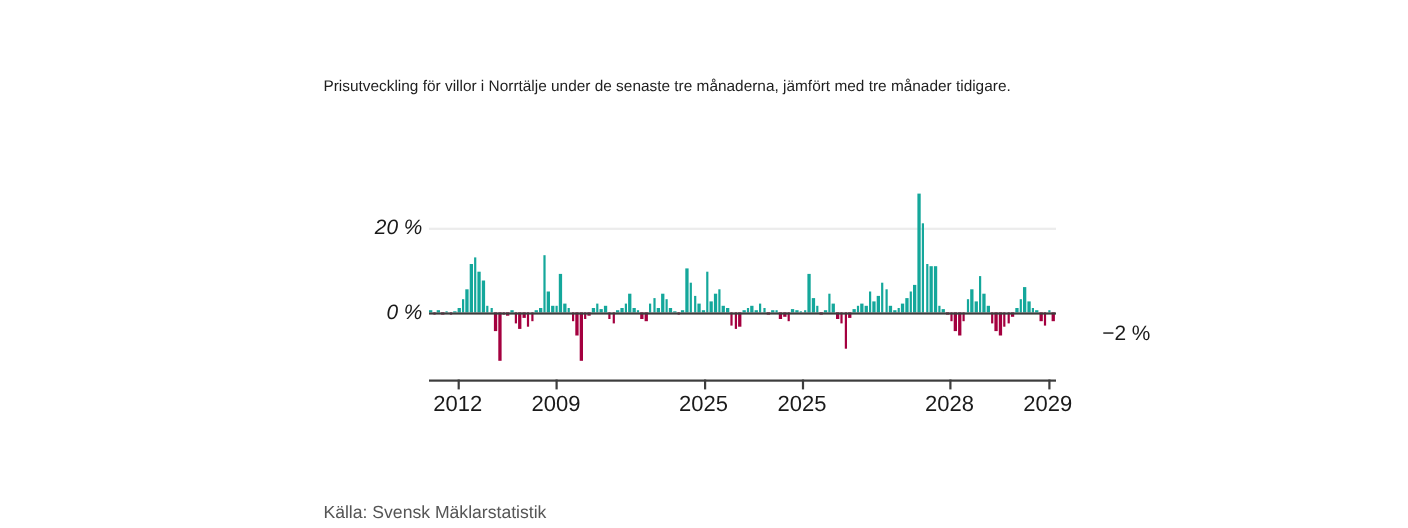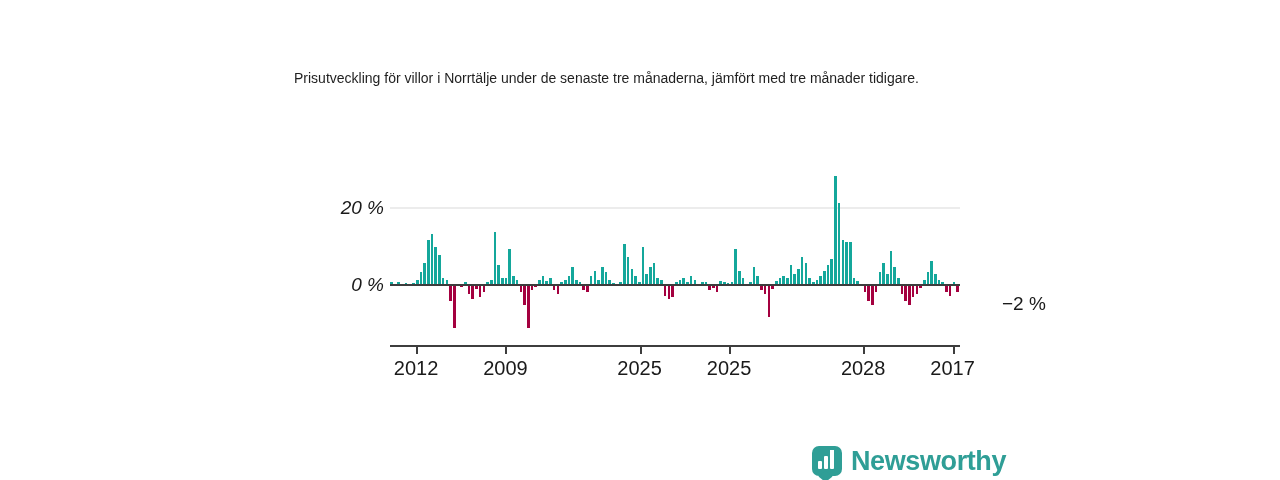--- a/index.html
+++ b/index.html
@@ -271,28 +271,20 @@
         <div class="xlabel" style="left: 122.078px;">2012</div>
         <div class="tick" style="left: 211.49px;"></div>
         <div class="xlabel" style="left: 211.49px;">2009</div>
         <div class="tick" style="left: 345.608px;"></div>
         <div class="xlabel" style="left: 345.608px;">2025</div>
         <div class="tick" style="left: 435.02px;"></div>
         <div class="xlabel" style="left: 435.02px;">2025</div>
         <div class="tick" style="left: 569.137px;"></div>
         <div class="xlabel" style="left: 569.137px;">2028</div>
         <div class="tick" style="left: 658.549px;"></div>
-        <div class="xlabel" style="left: 658.549px;">2017</div>
+        <div class="xlabel" style="left: 658.549px;">2029</div>
       </div>
   </div>
 
-
-  <div class="brand">
-    <div class="brand-mark">
-      <div class="mb mb1"></div>
-      <div class="mb mb2"></div>
-      <div class="mb mb3"></div>
-      <div class="mdot"></div>
-    </div>
-    <div class="brand-name">Newsworthy</div>
-  </div>
+  <div class="source">Källa: Svensk Mäklarstatistik</div>
+
 
 </div>
 
 </body></html>

